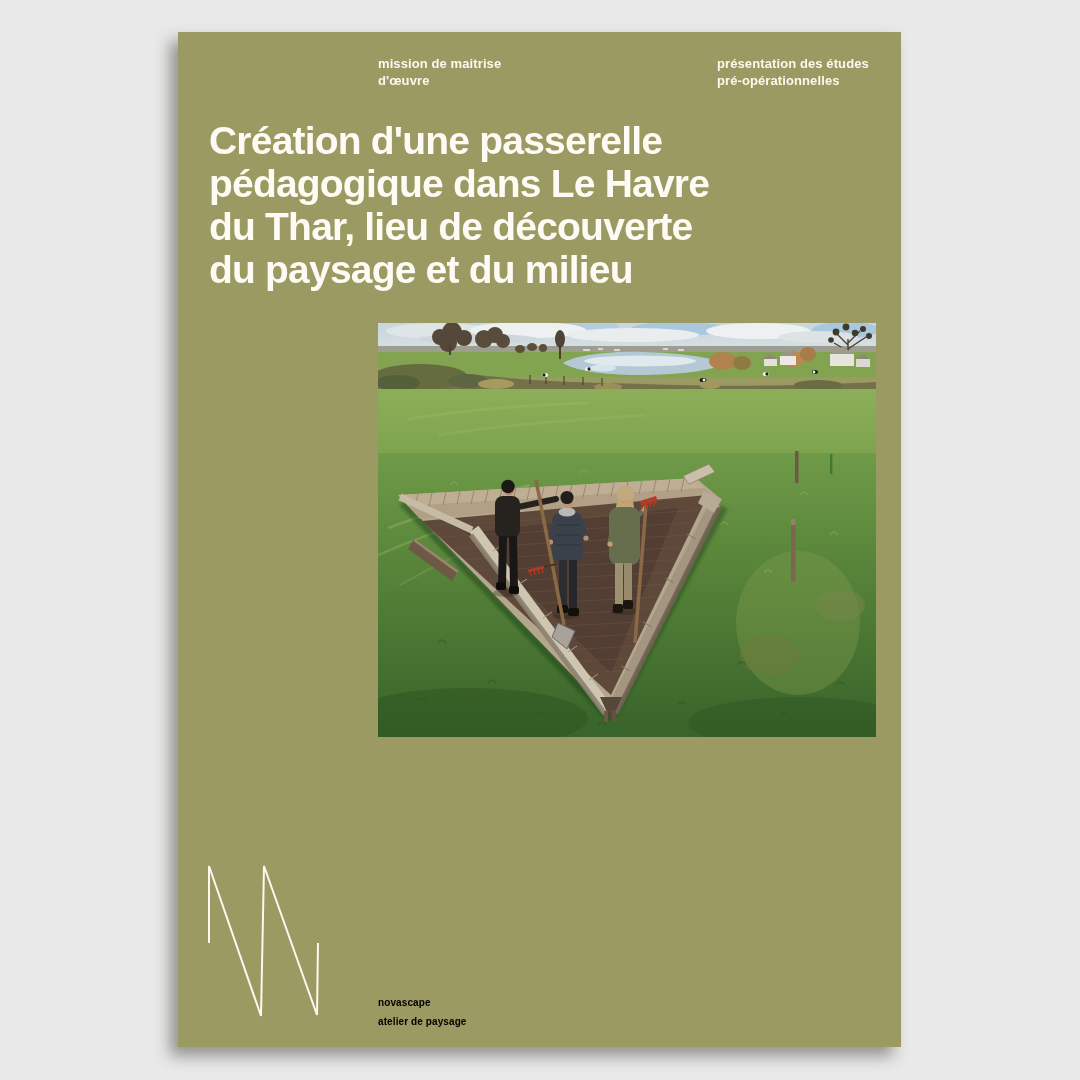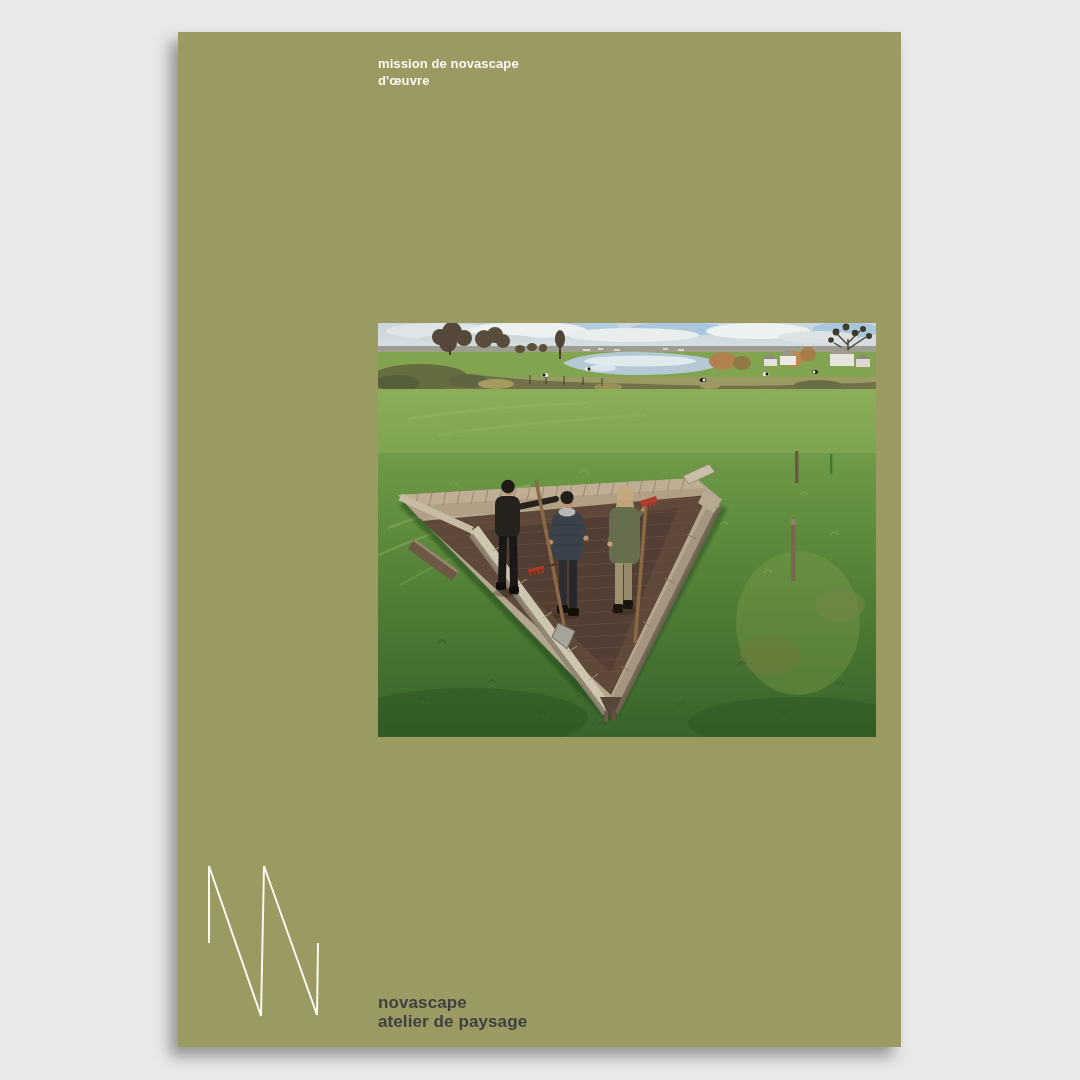--- a/index.html
+++ b/index.html
@@ -22,32 +22,38 @@
   .title{
     position:absolute;left:31px;top:87px;margin:0;width:600px;
     font-size:39px;line-height:43px;font-weight:bold;color:#fdfbf3;
     letter-spacing:-.8px;white-space:pre-line;
   }
   .photo{position:absolute;left:200px;top:291px;width:498px;height:414px;}
   .photo svg{display:block;width:498px;height:414px;}
   .logo{position:absolute;left:29px;top:832px;}
   .brandtext{
     position:absolute;left:200px;top:961px;
-    font-size:17px;line-height:19px;font-weight:bold;color:#404040;
+    font-size:10px;line-height:19px;font-weight:bold;color:#000000;
     white-space:pre-line;letter-spacing:.1px;
   }
 </style>
 </head>
 <body>
 
 <div class="page">
 
-  <div class="meta c1">mission de novascape
+  <div class="meta c1">mission de maitrise
 d'œuvre</div>
-
+  <div class="meta c3">présentation des études
+pré-opérationnelles</div>
+
+  <h1 class="title">Création d'une passerelle
+pédagogique dans Le Havre
+du Thar, lieu de découverte
+du paysage et du milieu</h1>
 
   <figure class="photo" style="margin:0">
     <svg viewBox="0 0 498 414" xmlns="http://www.w3.org/2000/svg">
       <defs>
         <linearGradient id="skyG" x1="0" y1="0" x2="0" y2="1">
           <stop offset="0" stop-color="#c9d6de"></stop>
             <stop offset="1" stop-color="#dde4e6"></stop>
         </linearGradient>
         <linearGradient id="midG" x1="0" y1="0" x2="0" y2="1">
           <stop offset="0" stop-color="#8cae58"></stop>

